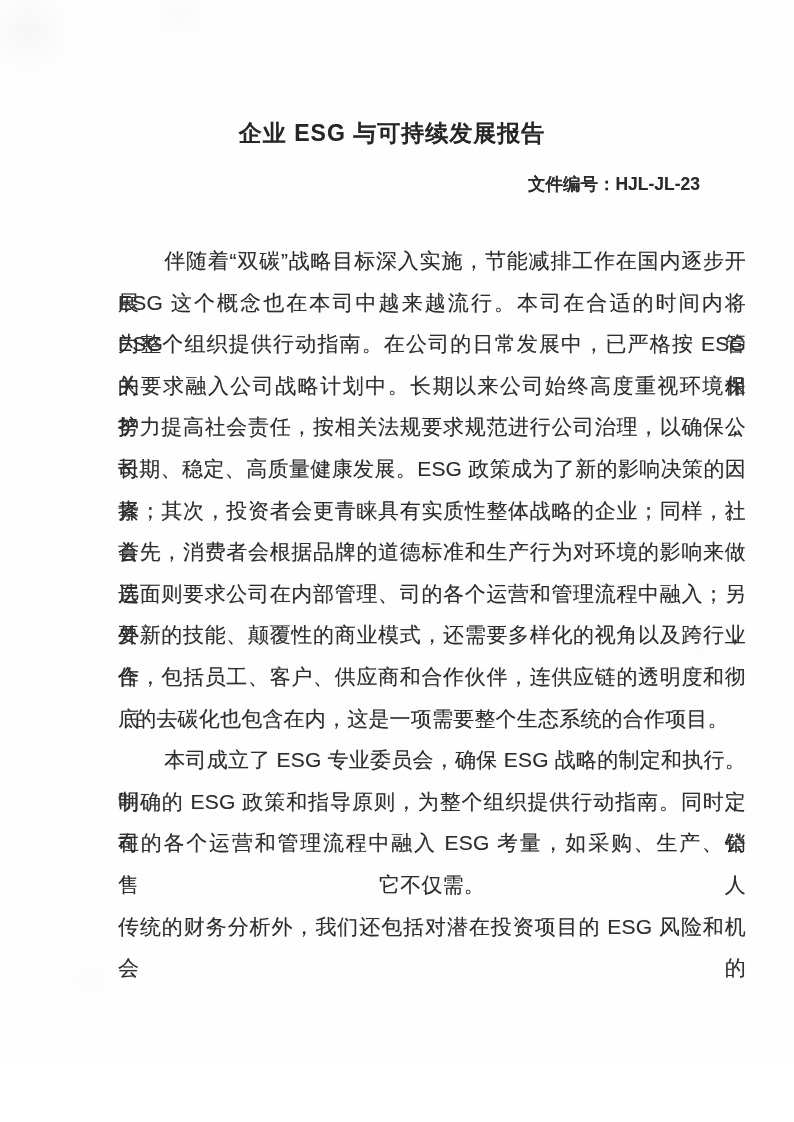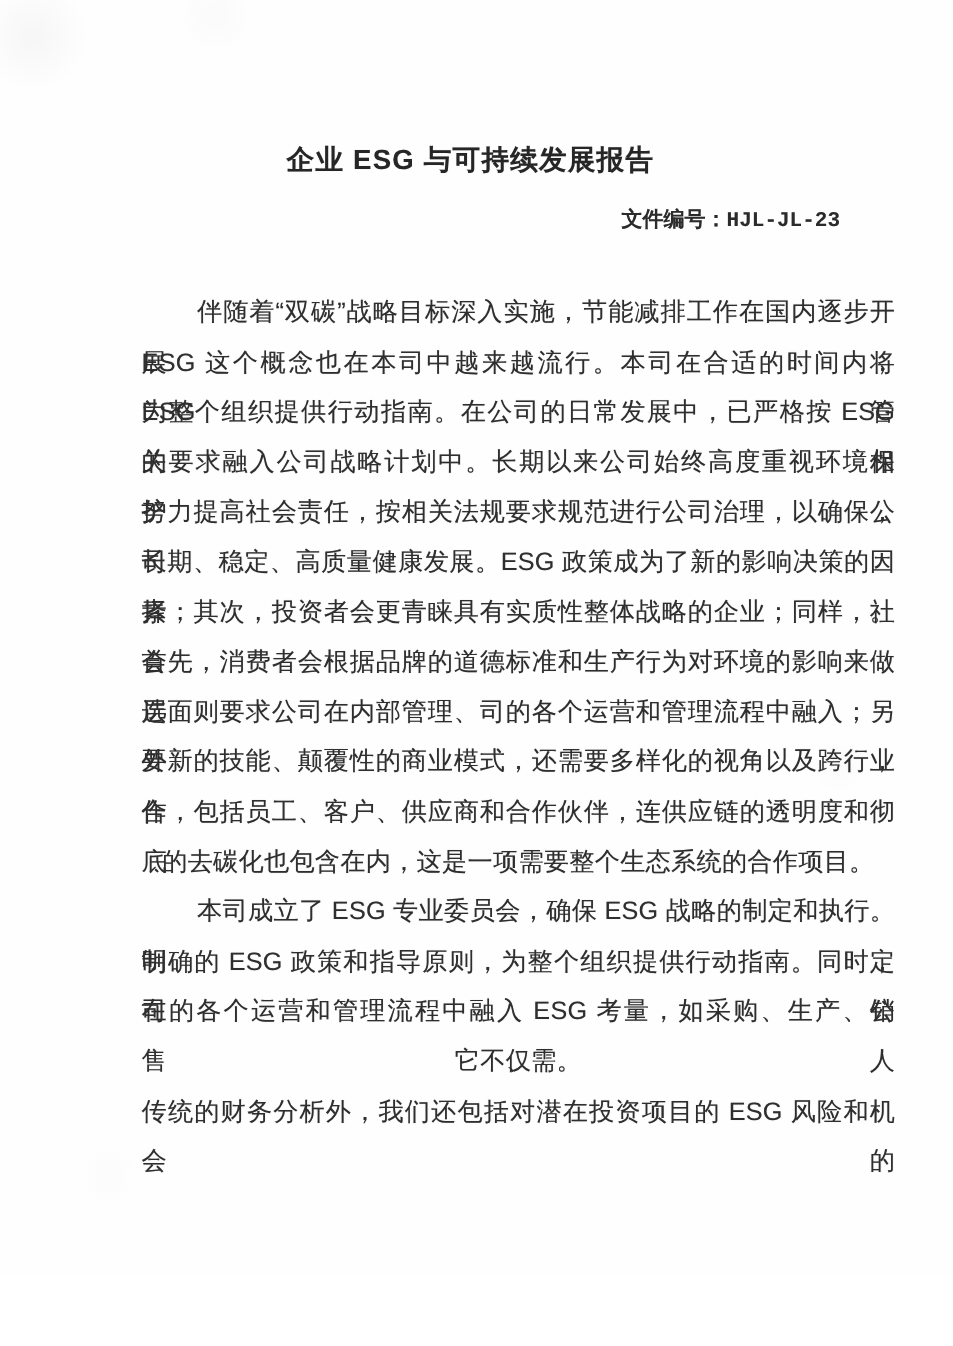--- a/index.html
+++ b/index.html
@@ -40,21 +40,20 @@
   }
   .docno {
     position: absolute;
     top: 172px;
     right: 94px;
     font-size: 17.5px;
     line-height: 24px;
     font-weight: 600;
     color: #2b2b2b;
     text-shadow: 0 0 0.5px rgba(40,40,40,0.3);
-    font-family: Liberation Mono, monospace;
   }
   .body {
     position: absolute;
     top: 240px;
     left: 106px;
     width: 628px;
     margin-left: 12px;
   }
   .bline {
     height: 41.6px;

